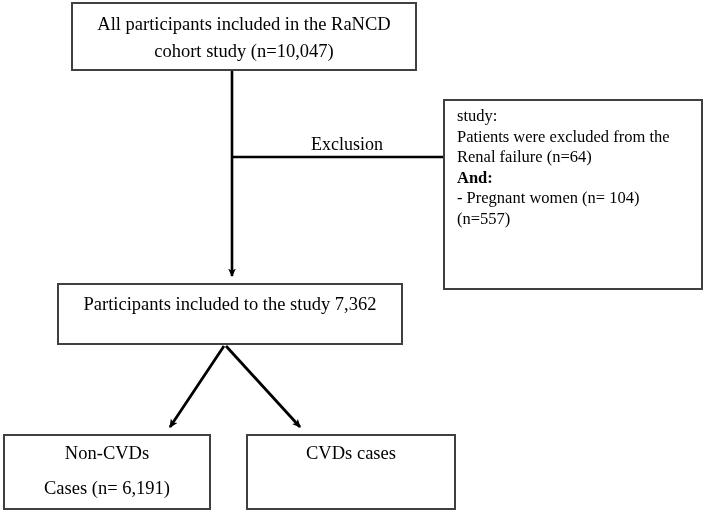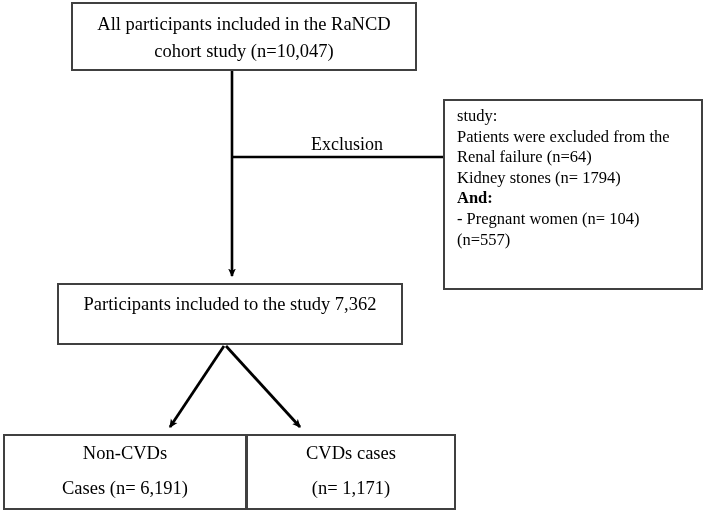--- a/index.html
+++ b/index.html
@@ -82,21 +82,21 @@
     top: 6px;
     text-align: center;
     font-size: 18.5px;
     line-height: 26px;
   }
 
   
   #box-noncvd {
     left: 3px;
     top: 434px;
-    width: 244px;
+    width: 208px;
     height: 76px;
   }
   
   #box-cvd {
     left: 246px;
     top: 434px;
     width: 210px;
     height: 76px;
   }
   .bottom-line-1, .bottom-line-2 {
@@ -156,34 +156,32 @@
 cohort study (n=10,047)</div>
   </div>
 
   <div id="label-exclusion">Exclusion</div>
 
   <div class="box" id="box-exclusion">
     <div class="excl-list">
         <span class="excl-line">study:</span>
         <span class="excl-line">Patients were excluded from the</span>
         <span class="excl-line">Renal failure (n=64)</span>
-        <span class="excl-line">Kidney stones (n= 1794)</span>
         <span class="excl-line bold">And:</span>
         <span class="excl-line">- Pregnant women (n= 104)</span>
         <span class="excl-line">(n=557)</span>
       </div>
   </div>
 
   <div class="box" id="box-middle">
     <div class="box-text">Participants included to the study 7,362</div>
   </div>
 
   <div class="box" id="box-noncvd">
     <div class="box-text bottom-line-1">Non-CVDs</div>
     <div class="box-text bottom-line-2">Cases (n= 6,191)</div>
   </div>
 
   <div class="box" id="box-cvd">
     <div class="box-text bottom-line-1">CVDs cases</div>
-    <div class="box-text bottom-line-2">(n= 1,171)</div>
   </div>
 
 </div>
 
 </body></html>

